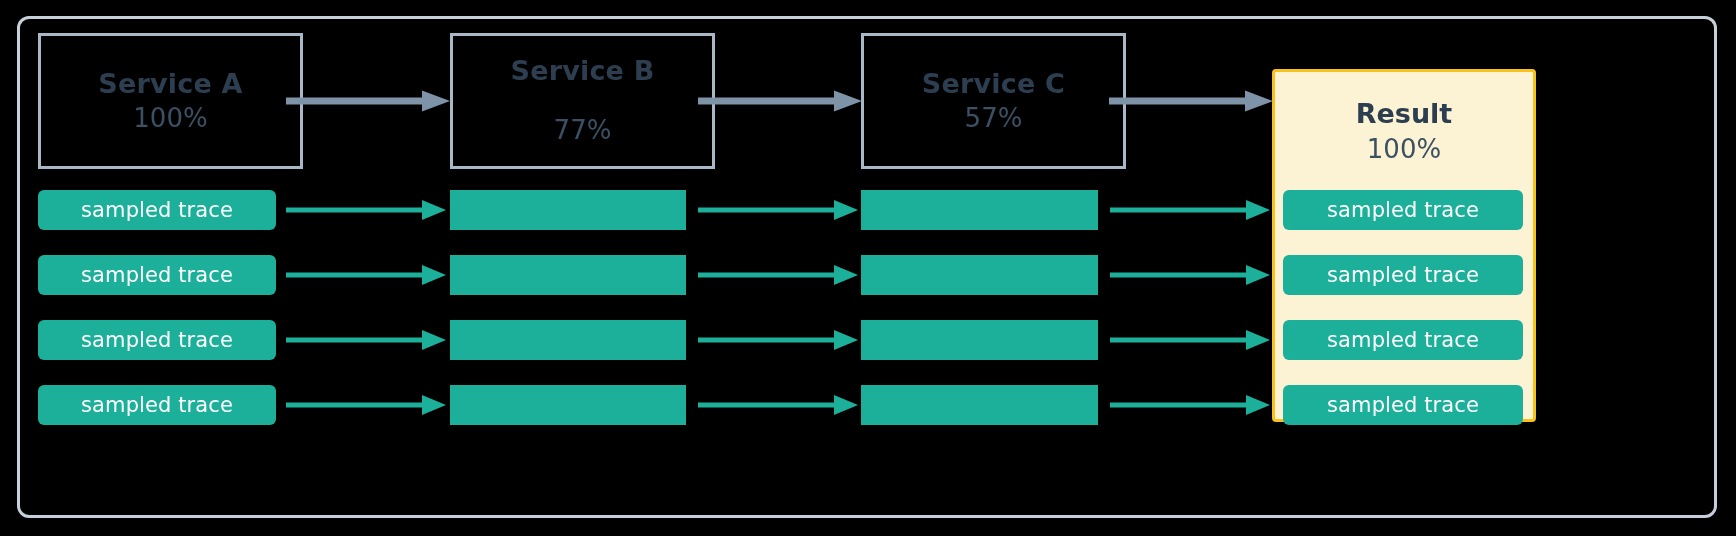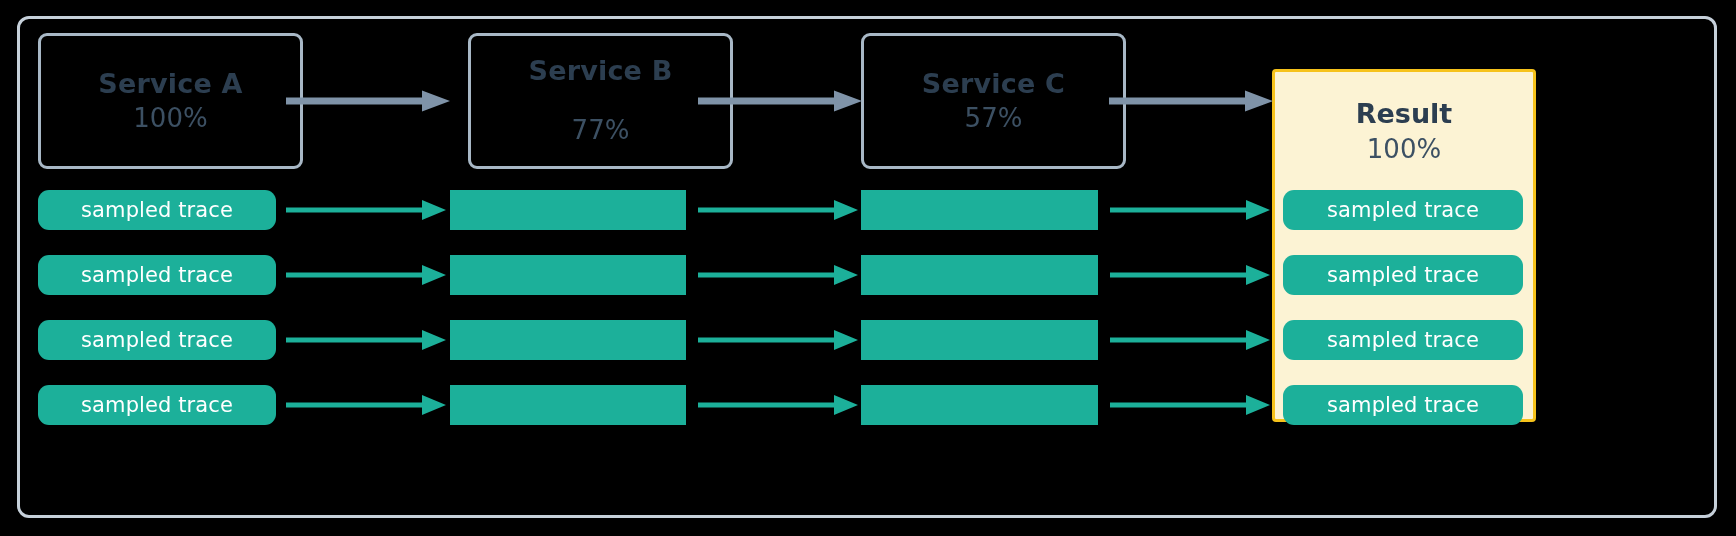--- a/index.html
+++ b/index.html
@@ -35,21 +35,21 @@
   }
 
   
   .service-box {
     position: absolute;
     box-sizing: border-box;
     width: 265px;
     height: 136px;
     top: 33px;
     border: 3px solid #a8b8c6;
-    border-radius: 9px;
+    border-radius: 0;
     background: transparent;
     display: flex;
     flex-direction: column;
     align-items: center;
     justify-content: center;
   }
   .service-box .svc-name {
     font-size: 27px;
     font-weight: bold;
     color: #2c3e50;
@@ -58,21 +58,21 @@
   }
   .service-box .svc-pct {
     font-size: 26px;
     font-weight: 400;
     color: #3c5063;
     line-height: 1.25;
     margin-top: 3px;
   }
 
   #svc-a { left: 38px; }
-  #svc-b { left: 468px; gap: 25px; }
+  #svc-b { left: 450px; gap: 25px; }
   #svc-c { left: 861px; align-items: center; }
 
   
   .result-box {
     position: absolute;
     left: 1272px;
     top: 33px;
     width: 264px;
     height: 353px;
     box-sizing: border-box;
@@ -104,21 +104,21 @@
   
   .trace-bar {
     position: absolute;
     height: 40px;
     background: #1cb09a;
     display: flex;
     align-items: center;
     justify-content: center;
   }
   .trace-bar.labeled {
-    border-radius: 11px;
+    border-radius: 6px;
   }
   .trace-bar.plain {
     border-radius: 0px;
   }
   .trace-bar .trace-label {
     color: #ffffff;
     font-size: 21px;
     font-weight: 400;
     letter-spacing: .1px;
     white-space: nowrap;

